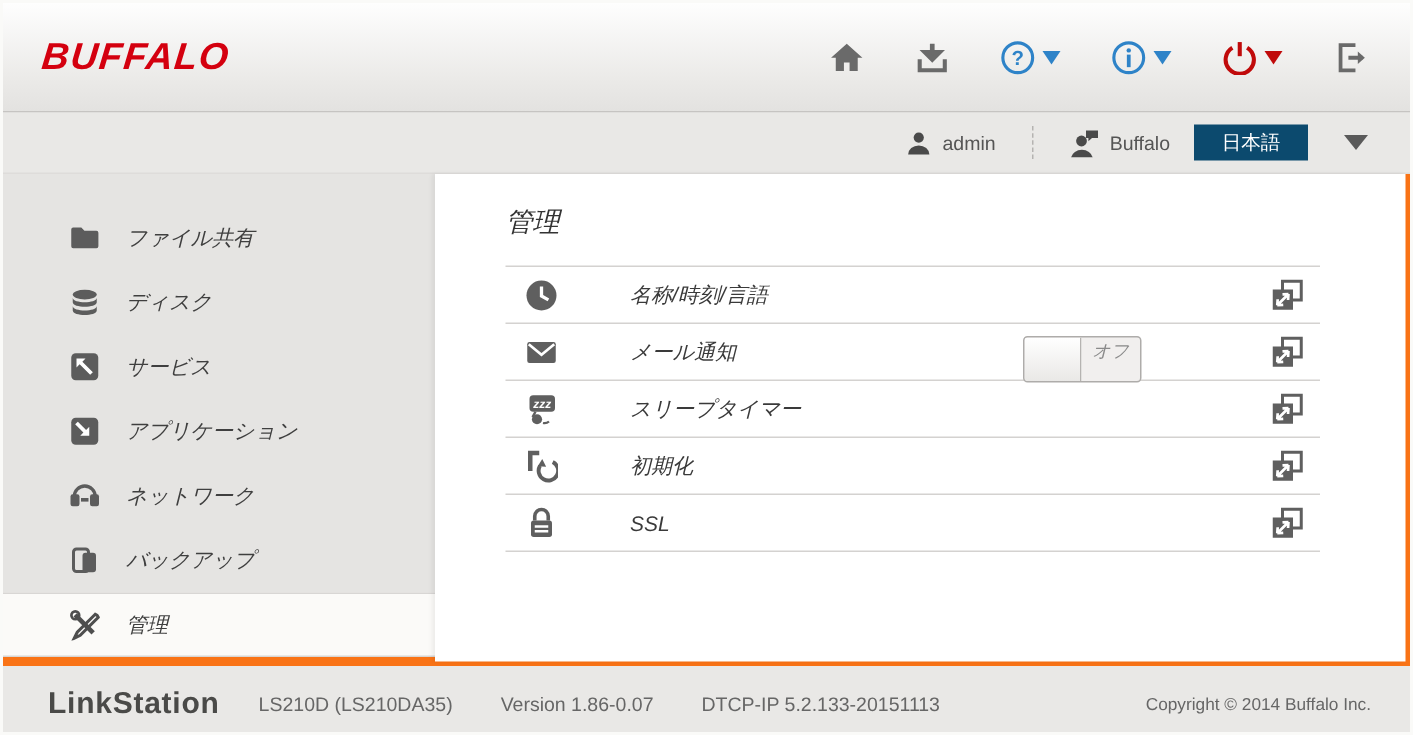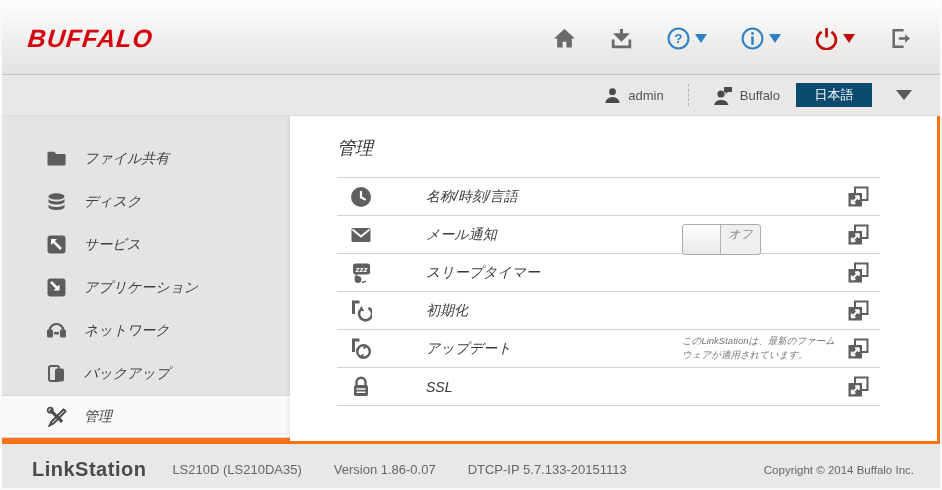--- a/index.html
+++ b/index.html
@@ -28,21 +28,21 @@
   .sidebar { width:288px; flex:0 0 288px; background:#e5e4e2; margin-bottom:6px; padding-top:21px; }
   .side-item { height:43px; display:flex; align-items:center; padding-left:44px; cursor:pointer; }
   .side-item .s-ic { width:21px; height:21px; flex:0 0 21px; margin-right:17px; }
   .side-item .s-lb { font-size:14px; color:#3f3f3f; }
   .side-item.selected { background:#fbfaf8; border-top:1px solid #d8d6d4; border-bottom:1px solid #d8d6d4; }
 
   .content { flex:1; background:#fff; margin-right:3px; margin-bottom:3px; box-shadow:-2px 0 3px rgba(0,0,0,0.06); padding:20px 0 0 47px; }
   .page-title { font-size:18px; color:#333; font-weight:normal; margin-bottom:17px; }
   .rows { width:543px; border-top:1px solid #d4d2d0; }
   .row { height:38px; border-bottom:1px solid #d4d2d0; display:flex; align-items:center; position:relative;gap:31px; }
-  .row .r-ic { width:22px; height:22px; flex:0 0 22px; margin-left:13px; margin-right:23px; }
+  .row .r-ic { width:22px; height:22px; flex:0 0 22px; margin-left:13px; margin-right:17px; }
   .row .r-lb { font-size:14px; color:#3a3a3a; }
   .expand { position:absolute; right:11px; top:8px; width:22px; height:22px; cursor:pointer; }
 
   .toggle { position:absolute; left:345px; top:8px; width:79px; height:31px; border:1px solid #aeacaa; border-radius:3px; background:#f1efee; display:flex; overflow:hidden; cursor:pointer; }
   .toggle .knob { width:38px; background:linear-gradient(#fff,#e9e8e6); border-right:1px solid #b5b3b1; border-radius:2px 0 0 2px; }
   .toggle .t-lb { flex:1; font-size:12px; color:#8a8a8a; text-align:center; line-height:19px; }
 
   .note { position:absolute; left:345px; top:4px; width:172px; font-size:9.5px; line-height:1.45; color:#777; }
 
   
@@ -285,41 +285,20 @@
           <span class="r-lb">初期化</span>
           <span class="expand">
             <svg width="22" height="22" viewBox="0 0 22 22">
                 <rect x="8" y="1.5" width="12.5" height="12.5" fill="none" stroke="#5f5f5f" stroke-width="2"></rect>
                 <rect x="1.5" y="7" width="13.5" height="13.5" fill="#5f5f5f"></rect>
                 <path d="M4.5 17.5 L12 10 M4.5 17.5 l0.3-4 M4.5 17.5 l4-0.3 M12 10 l-4 0.3 M12 10 l-0.3 4" stroke="#fff" stroke-width="1.8"></path>
               </svg>
           </span>
         </div>
 
-        <div class="row">
-          <span class="r-ic">
-            <svg width="22" height="22" viewBox="0 0 22 22">
-                <path d="M9.5 2 H3.5 v12" fill="none" stroke="#5f5f5f" stroke-width="3"></path>
-                <circle cx="13.5" cy="13.5" r="6.3" fill="none" stroke="#5f5f5f" stroke-width="2.4"></circle>
-                <path d="M13.5 7.2 l3 2.2 -3 2.2 Z M13.5 19.8 l-3 -2.2 3 -2.2 Z" fill="#5f5f5f"></path>
-              </svg>
-          </span>
-          <span class="r-lb">アップデート</span>
-          <span class="note">
-            <span>このLinkStationは、最新のファーム</span><br>
-            <span>ウェアが適用されています。</span>
-          </span>
-          <span class="expand">
-            <svg width="22" height="22" viewBox="0 0 22 22">
-                <rect x="8" y="1.5" width="12.5" height="12.5" fill="none" stroke="#5f5f5f" stroke-width="2"></rect>
-                <rect x="1.5" y="7" width="13.5" height="13.5" fill="#5f5f5f"></rect>
-                <path d="M4.5 17.5 L12 10 M4.5 17.5 l0.3-4 M4.5 17.5 l4-0.3 M12 10 l-4 0.3 M12 10 l-0.3 4" stroke="#fff" stroke-width="1.8"></path>
-              </svg>
-          </span>
-        </div>
 
         <div class="row">
           <span class="r-ic">
             <svg width="22" height="22" viewBox="0 0 22 22">
                 <path d="M6.5 9 V6.2 a4.5 4.5 0 0 1 9 0 V9" fill="none" stroke="#5f5f5f" stroke-width="2.4"></path>
                 <rect x="4" y="9" width="14" height="11" rx="1.8" fill="#5f5f5f"></rect>
                 <path d="M6.5 13 h9 M6.5 16.2 h9" stroke="#fff" stroke-width="1.6"></path>
               </svg>
           </span>
           <span class="r-lb">SSL</span>
@@ -333,17 +312,17 @@
         </div>
 
       </div>
     </main>
   </div>
 
   <footer class="footer">
     <span class="brand">LinkStation</span>
     <span class="f-item">LS210D (LS210DA35)</span>
     <span class="f-item">Version 1.86-0.07</span>
-    <span class="f-item">DTCP-IP 5.7.133-20151113</span>
+    <span class="f-item">DTCP-IP 5.2.133-20151113</span>
     <span class="f-copy">Copyright © 2014 Buffalo Inc.</span>
   </footer>
 
 </div>
 
 </body></html>

